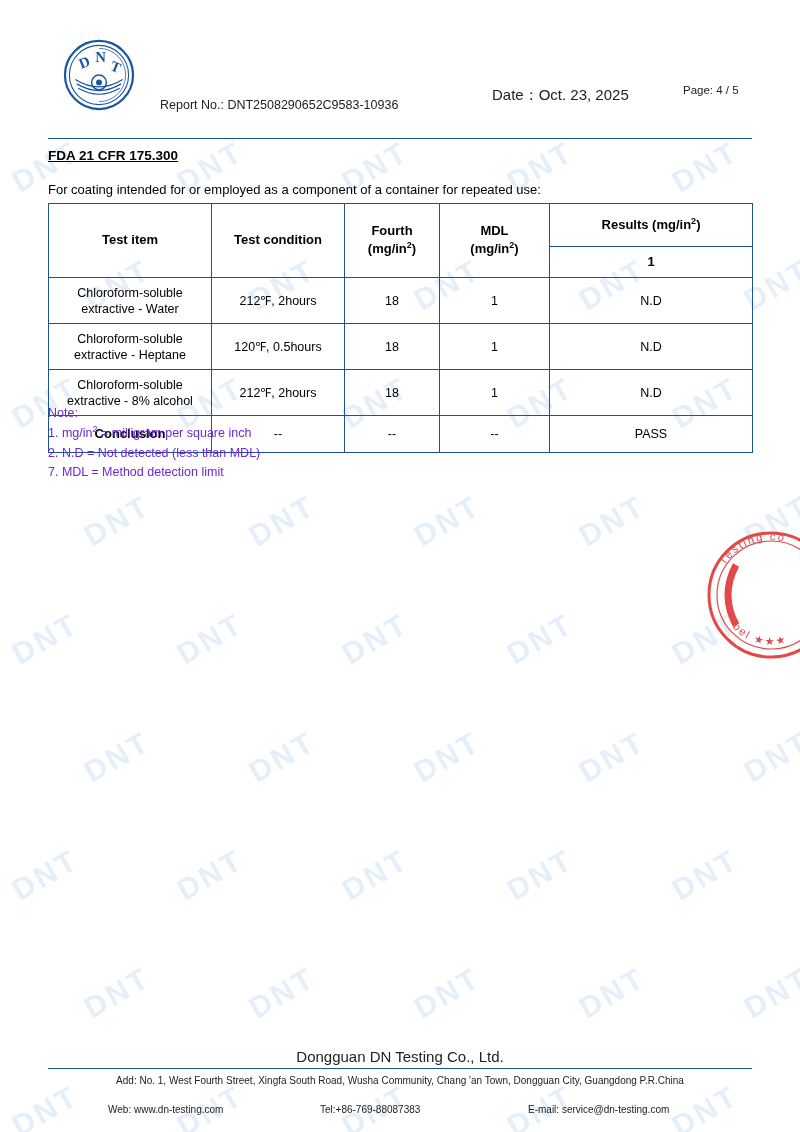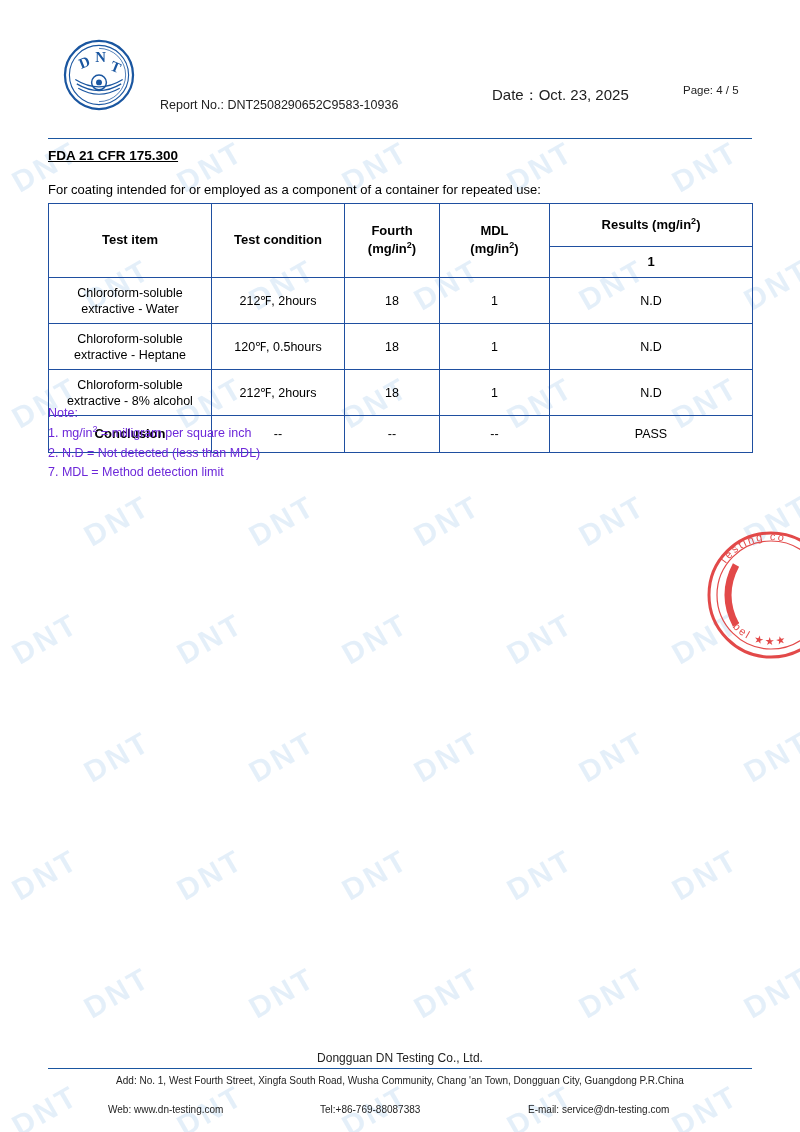--- a/index.html
+++ b/index.html
@@ -168,21 +168,21 @@
 
   
   .footer {
     position: absolute;
     left: 0;
     bottom: 14px;
     width: 800px;
     text-align: center;
   }
   .f-company {
-    font-size: 12px;
+    font-size: 15px;
     color: #222;
     margin-bottom: 3px;
   }
   .f-rule {
     width: 704px;
     height: 1px;
     background: #1a56a0;
     margin: 0 auto 6px auto;
   }
   .f-addr {

